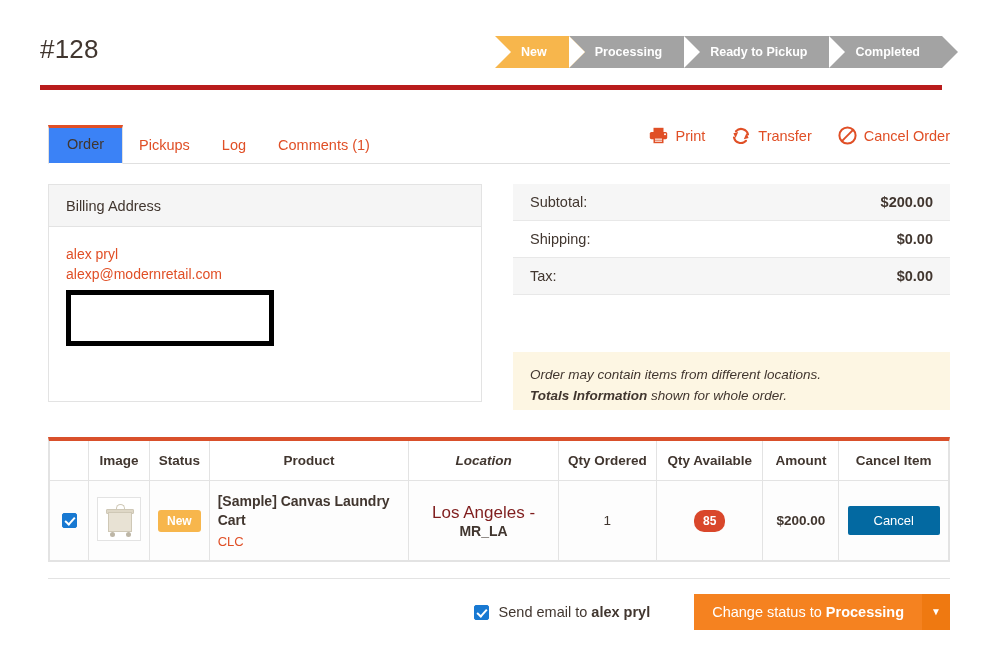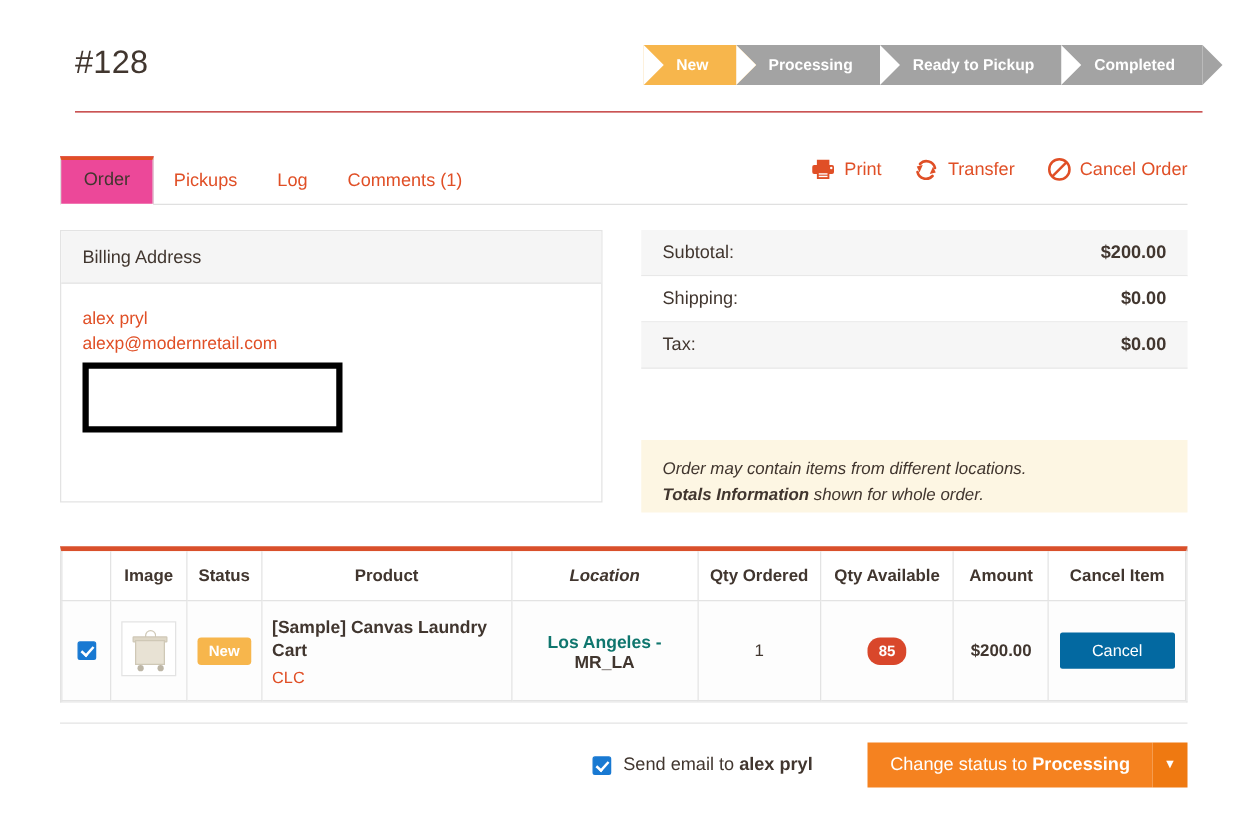--- a/index.html
+++ b/index.html
@@ -8,22 +8,22 @@
     width: 998px; height: 658px;
     background: #ffffff;
     font-family: "Liberation Sans", sans-serif;
     color: #333333;
     overflow: hidden;
   }
   .page { position: relative; width: 998px; height: 658px; }
 
   
   .header {
-    position: absolute; left: 60px; top: 28px; width: 902px; height: 62px;
-    border-bottom: 1px solid #b91c1c;
+    position: absolute; left: 40px; top: 28px; width: 902px; height: 62px;
+    border-bottom: 5px solid #b91c1c;
   }
   .order-title {
     position: absolute; left: 0; top: 6px;
     font-size: 26px; color: #41362f; font-weight: 400; letter-spacing: .2px;
   }
 
   
   .steps {
     position: absolute; right: 0; top: 8px;
     height: 32px; display: flex; align-items: stretch;
@@ -64,21 +64,21 @@
     position: absolute; left: 48px; top: 122px; width: 902px; height: 42px;
     border-bottom: 1px solid #e0e0e0;
   }
   .tabs { position: absolute; left: 0; bottom: -1px; display: flex; align-items: flex-end; }
   .tab {
     font-size: 14.5px; color: #e04f26; padding: 10px 16px 11px 16px;
     cursor: pointer; white-space: nowrap;
   }
   .tab.active {
     color: #41362f;
-    background: #ec4899;
+    background: #3b82f6;
     border: 1px solid #e0e0e0;
     border-bottom: 1px solid #ffffff;
     border-top: 3px solid #e04f26;
     padding: 8px 18px 11px 18px;
   }
   .actions { position: absolute; right: 0; top: 4px; display: flex; align-items: center; gap: 26px; }
   .action { display: flex; align-items: center; gap: 7px; color: #e04f26; font-size: 14.5px; cursor: pointer; }
   .action svg { display:block; }
 
   
@@ -174,21 +174,21 @@
     font-size: 12px; font-weight: bold; padding: 4px 9px; border-radius: 3px;
   }
   .badge-qty {
     display: inline-block; background: #d9472b; color: #ffffff;
     font-size: 12px; font-weight: bold; padding: 4px 9px; border-radius: 10px;
     min-width: 28px;
   }
   .prod-name { font-weight: bold; font-size: 14px; text-align: left; line-height: 19px; color:#41362f; }
   .prod-sku { color: #e04f26; font-size: 13px; text-align: left; margin-top: 4px; }
   .cell-left { text-align: left; }
-  .loc-line1 { font-size: 14px; color:#0f766e;font-weight:bold; }
+  .loc-line1 { font-size: 17px; color:#7f1d1d; }
   .loc-line2 { font-size: 14px; font-weight: bold; color:#41362f; }
   .btn-cancel-item {
     display: inline-block; background: #0369a1; color: #ffffff; border: none;
     font-size: 13px; padding: 7px 26px; border-radius: 2px; cursor: pointer;
     font-family: Liberation Sans, sans-serif;
   }
 
   
   .footer-sep {
     position: absolute; left: 48px; top: 578px; width: 902px;

